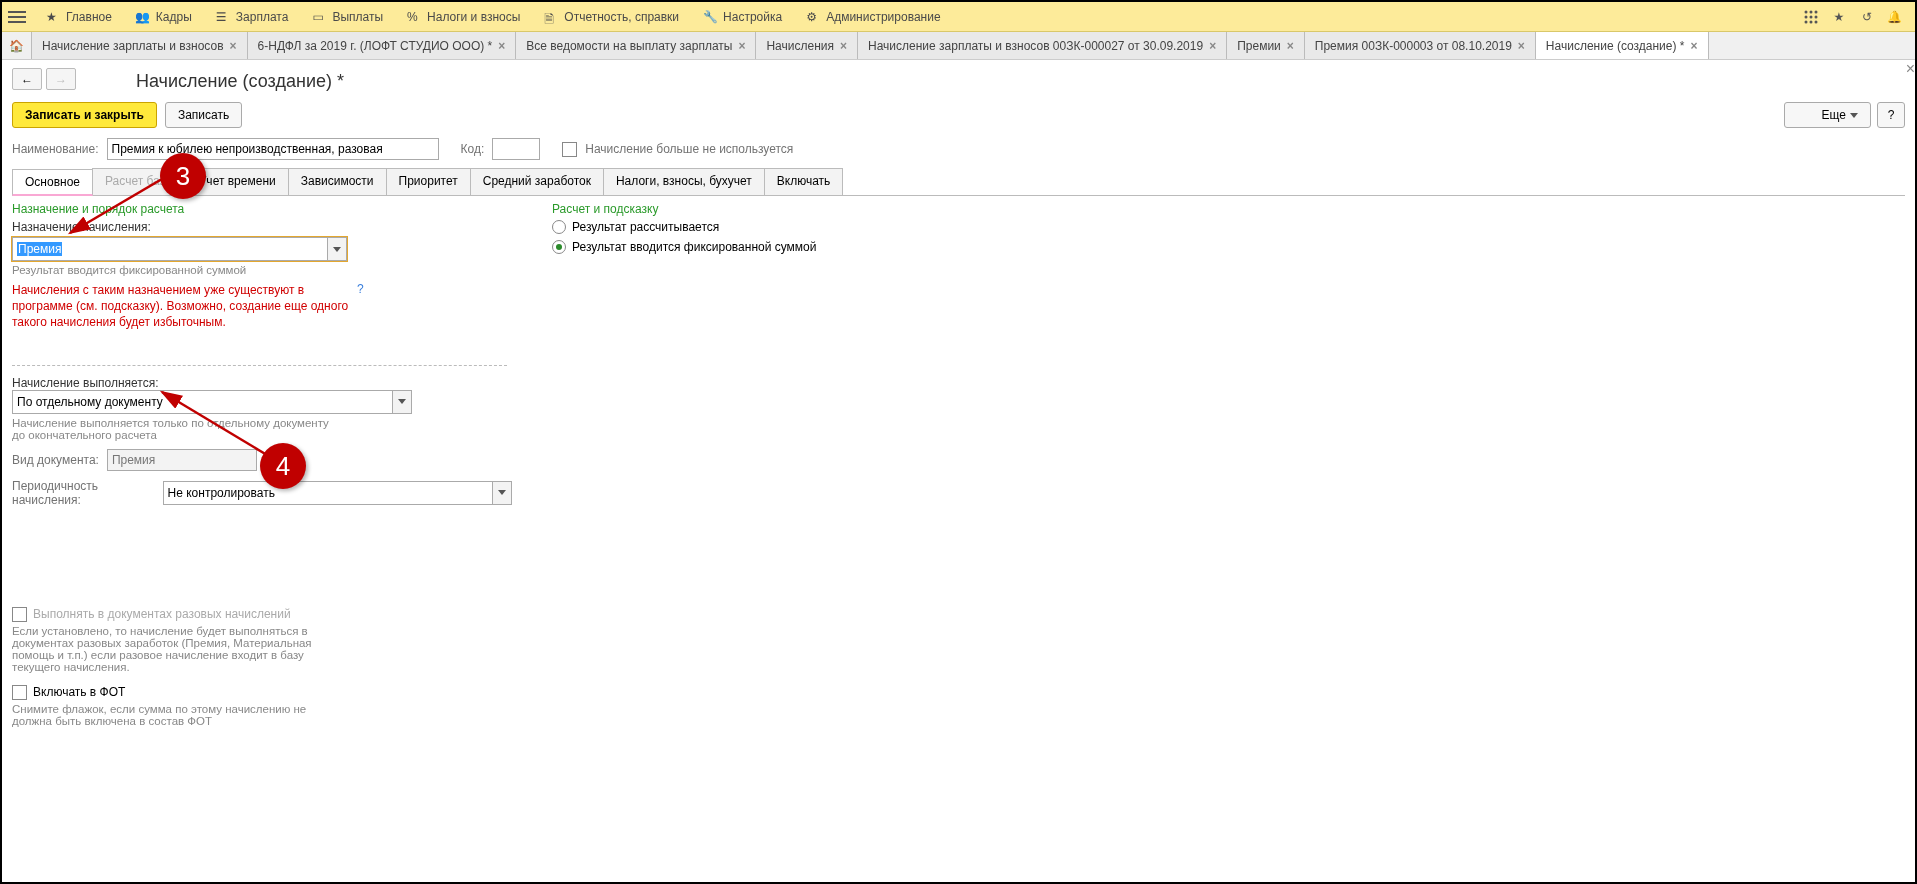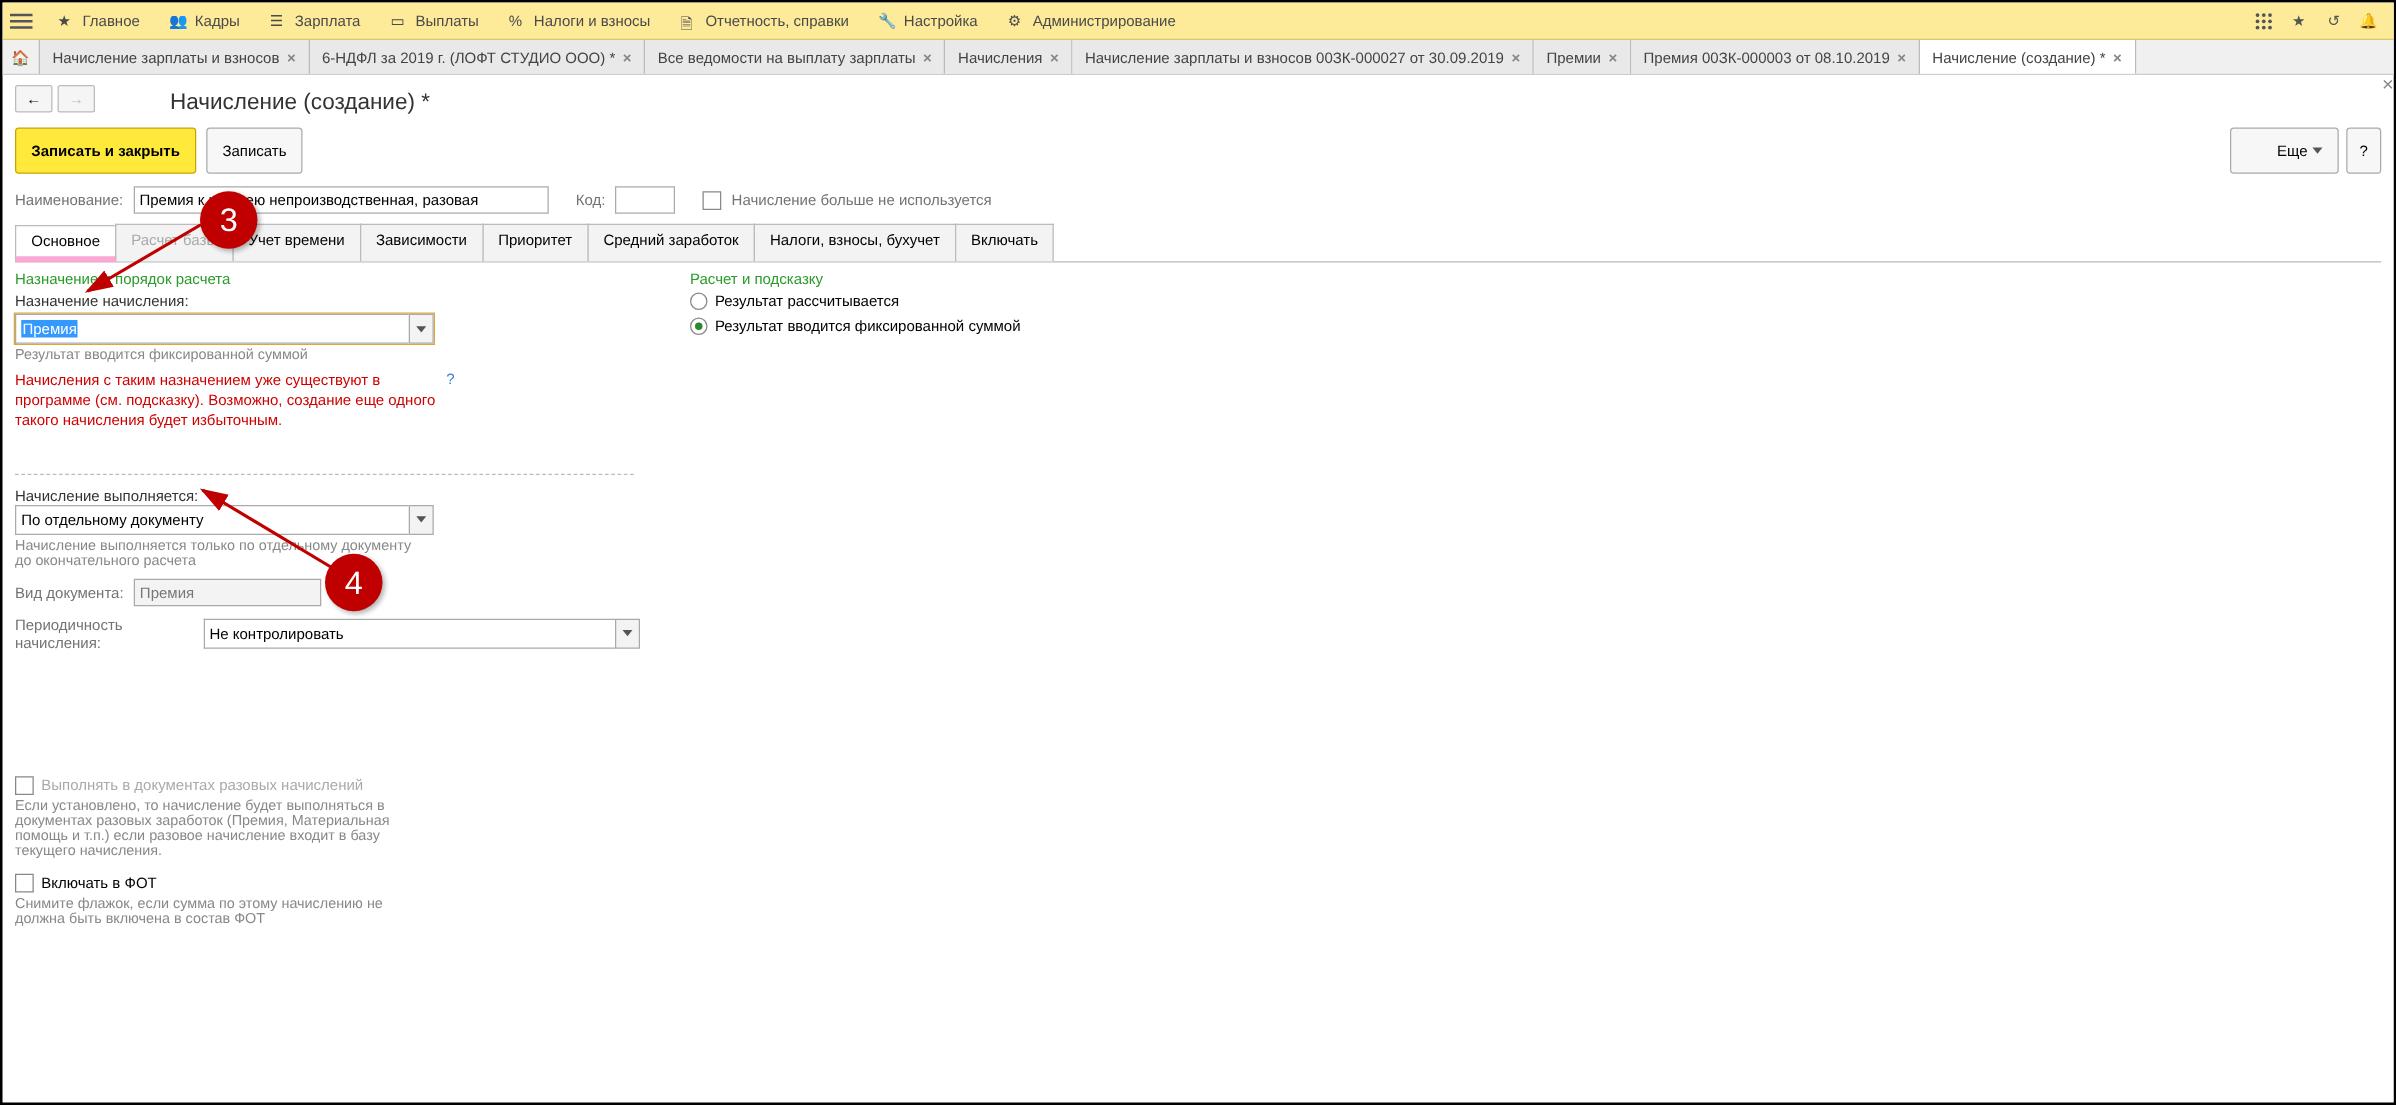--- a/index.html
+++ b/index.html
@@ -17,32 +17,32 @@
 .tab .close{margin-left:6px;color:#888;font-weight:bold;}
 .tab.active{background:#fff;}
 .content{position:relative;padding:8px 10px;height:calc(884px - 62px);overflow:hidden;}
 .nav-arrows{display:flex;gap:4px;margin-bottom:4px;align-items:center;}
 .nav-btn{width:30px;height:22px;border:1px solid #bbb;border-radius:2px;background:#f5f5f5;display:flex;align-items:center;justify-content:center;cursor:pointer;}
 .nav-btn.disabled{color:#bbb;}
 .page-title{font-size:18px;font-weight:normal;margin-left:60px;color:#333;}
 .title-row{display:flex;align-items:center;margin-bottom:8px;position:relative;}
 .close-page{position:absolute;right:0;top:0;cursor:pointer;color:#888;font-size:16px;}
 .btnrow{display:flex;align-items:center;gap:8px;margin-bottom:10px;position:relative;}
-.btn{height:37px;padding:0 12px;border:1px solid #aaa;border-radius:3px;background:#f7f7f7;cursor:pointer;display:flex;align-items:center;}
+.btn{height:26px;padding:0 12px;border:1px solid #aaa;border-radius:3px;background:#f7f7f7;cursor:pointer;display:flex;align-items:center;}
 .btn.primary{background:#ffe93b;border-color:#caa300;font-weight:bold;}
 .btn.more{display:flex;align-items:center;gap:4px;padding-left:37px;}
 .btn.help{width:28px;justify-content:center;}
 .btnrow-right{position:absolute;right:0;display:flex;gap:6px;}
 .formrow{display:flex;align-items:center;gap:8px;margin-bottom:8px;}
 .formrow label{color:#737373;}
 .txtinput{height:22px;border:1px solid #aaa;padding:0 4px;background:#fff;}
 .checkbox{width:15px;height:15px;border:1px solid #888;background:#fff;display:inline-block;}
 .doctabs{display:flex;border-bottom:1px solid #bbb;margin-bottom:6px;}
 .doctab{padding:5px 12px;border:1px solid #bbb;border-bottom:none;background:#f3f3f3;cursor:pointer;margin-right:-1px;}
-.doctab.active{background:#fff;border-bottom:5px solid #f9a8d4;position:relative;top:1px;}
+.doctab.active{background:#fff;border-bottom:2px solid #f9a8d4;position:relative;top:1px;}
 .doctab.disabled{color:#aaa;}
 .cols{display:flex;gap:40px;}
 .col{flex:0 0 auto;}
 .col-left{width:500px;}
 .col-right{width:480px;}
 .section-title{color:#2a9a2a;font-weight:normal;margin-bottom:4px;}
 .lbl{margin-bottom:3px;display:block;color:#333;}
 .dropdown{display:flex;align-items:stretch;height:24px;width:335px;}
 .dropdown.highlight{box-shadow:0 0 0 1px #e3a72f;}
 .dropdown input{flex:1;border:1px solid #aaa;border-right:none;padding:0 4px;}
@@ -217,21 +217,21 @@
       </div>
       <div class="hint">Результат вводится фиксированной суммой</div>
       <div style="position:relative;">
         <div class="warn">Начисления с таким назначением уже существуют в программе (см. подсказку). Возможно, создание еще одного такого начисления будет избыточным.</div>
         <span class="helpmark" style="left:345px;top:0;">?</span>
       </div>
 
       <div class="sep"></div>
 
       <label class="sub-lbl">Начисление выполняется:</label>
-      <div class="dropdown" style="width:335px">
+      <div class="dropdown" style="width:400px">
         <input value="По отдельному документу" style="">
         <div class="dd-btn">
             <div class="dd-arrow"></div>
           </div>
       </div>
       <div class="hint" style="max-width:320px">Начисление выполняется только по отдельному документу до окончательного расчета</div>
 
       <div class="formrow" style="margin-top:8px">
         <label>Вид документа:</label>
         <input class="txtinput readonly" style="width: 150px;" readonly="" value="Премия">

